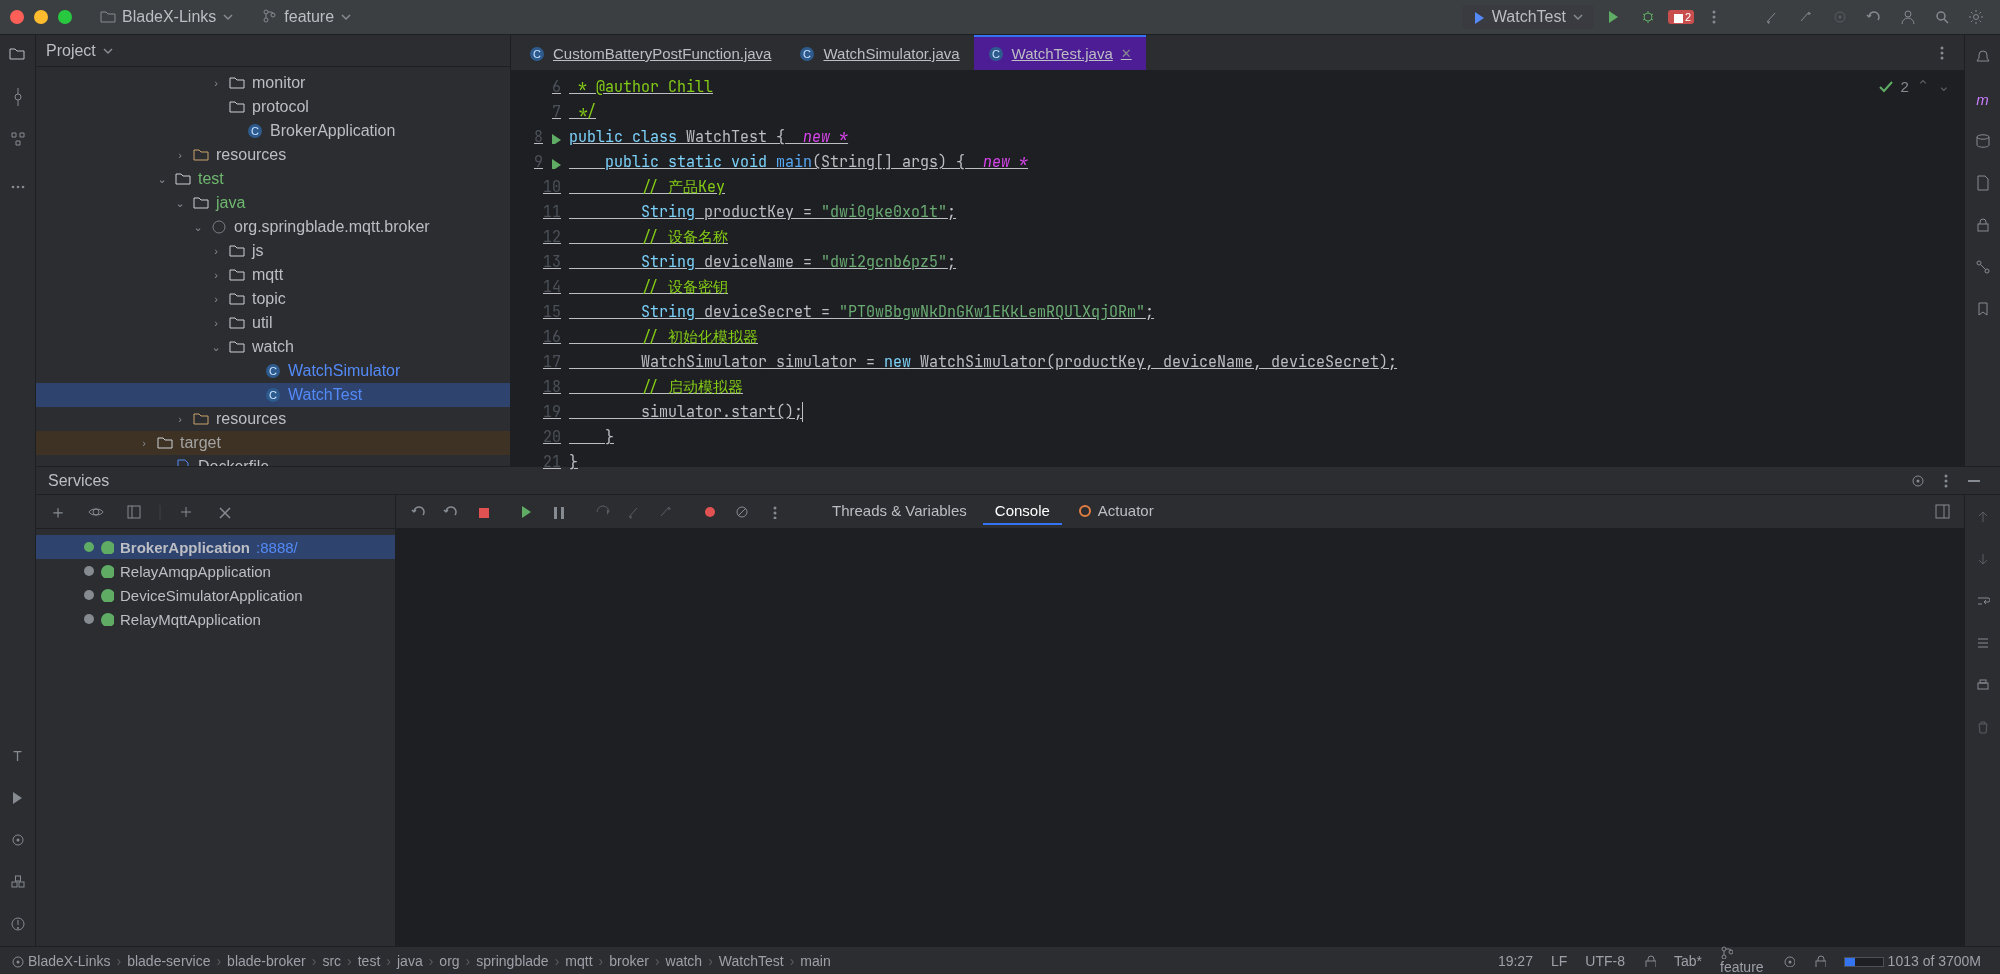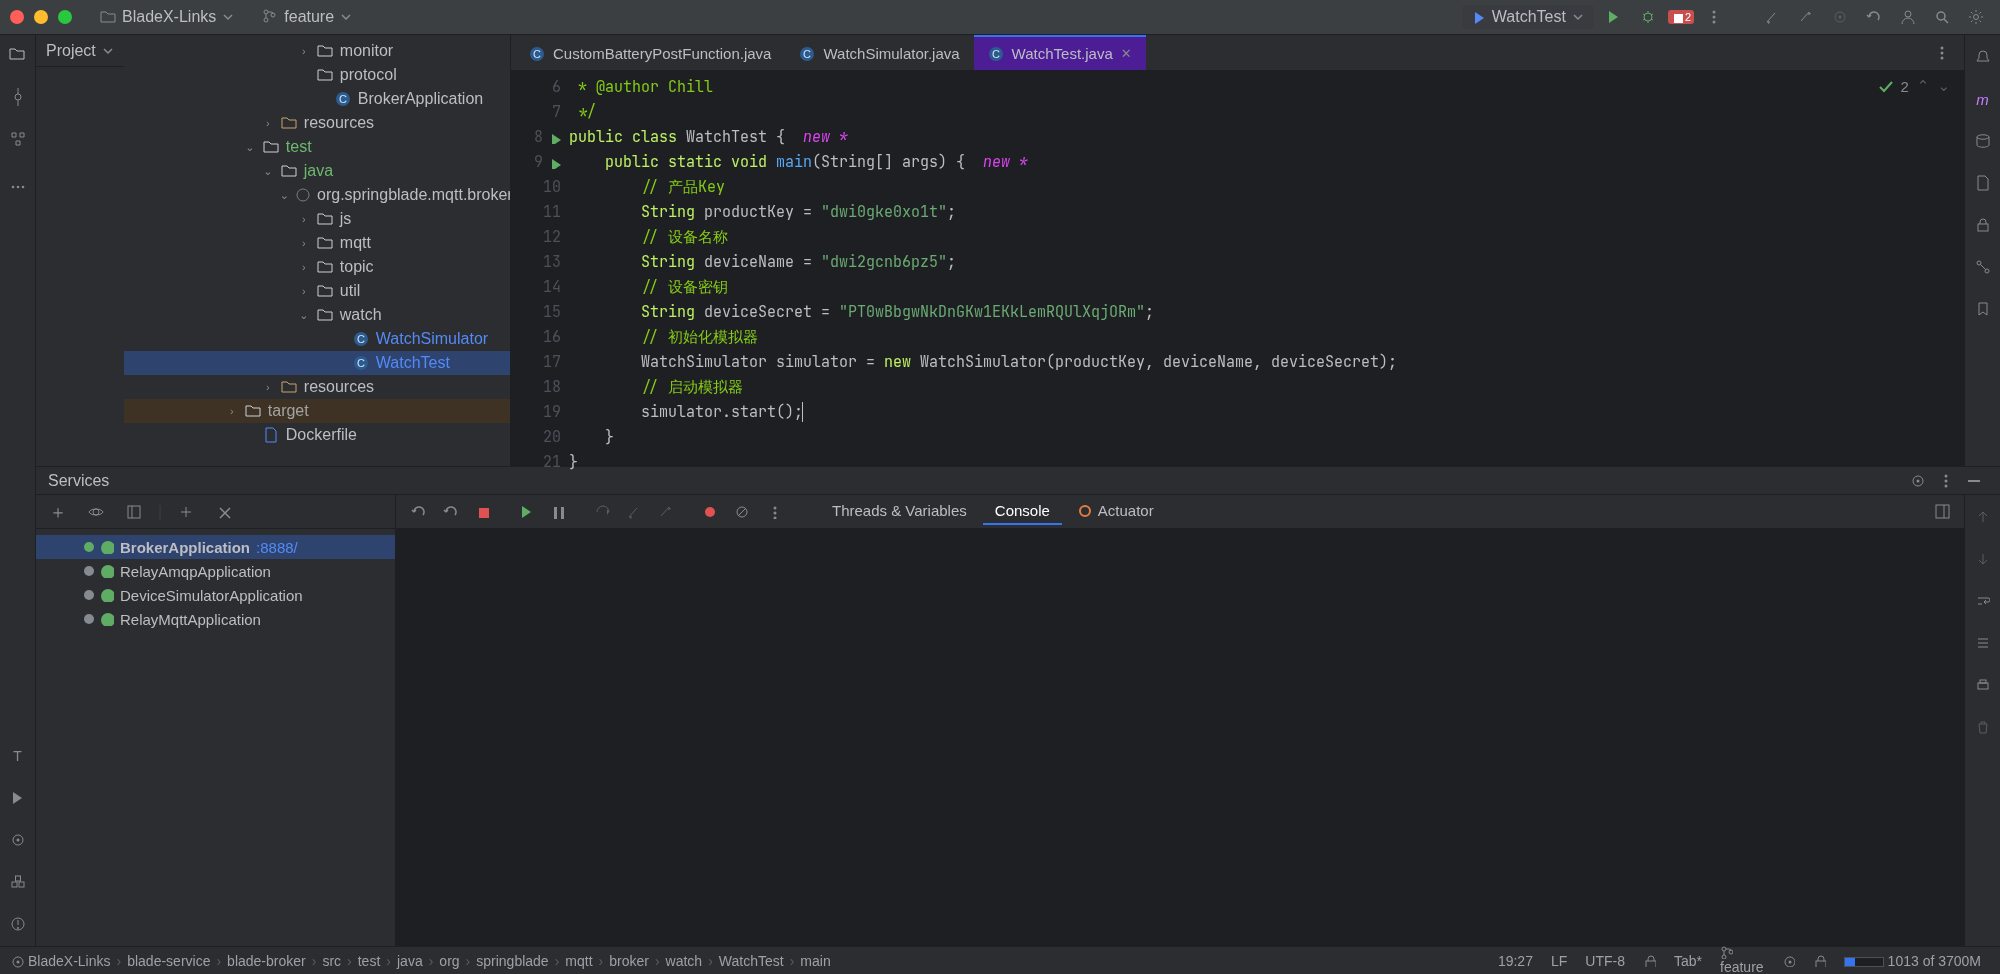--- a/index.html
+++ b/index.html
@@ -33,21 +33,21 @@
   flex: 1; display: flex; min-height: 0;
 }
 .left-rail {
   width: 36px; background:#2b2d30; border-right:1px solid #1e1f22;
   display:flex; flex-direction:column; align-items:center; padding-top:6px; gap:14px;
 }
 .left-rail .spacer { flex:1; }
 
 .project-panel {
   width: 475px; background:#2b2d30; border-right:1px solid #1e1f22;
-  display:flex; flex-direction:row;
+  display:flex; flex-direction:column;
 }
 .panel-header {
   height:32px; display:flex; align-items:center; padding:0 10px; gap:6px;
   border-bottom:1px solid #1e1f22; font-weight:500;
 }
 .tree {
   flex:1; overflow:auto; padding-top:4px; font-size:16px;
 }
 .tree-row {
   display:flex; align-items:center; height:24px; gap:6px; white-space:nowrap;
@@ -57,21 +57,21 @@
 .tree-label {}
 .chev { width:12px; text-align:center; font-size:11px; color:#868a91; }
 .ico { width:18px; height:18px; display:flex; align-items:center; justify-content:center; }
 .ico-folder { color:#ced0d6; }
 .ico-pkg { color:#7a7e85; }
 .blue-text { color:#548af7; }
 .orange-text { color:#a3a3a3; }
 .test-txt { color:#6fb76f; }
 
 
-.editor-area { flex:1; display:flex; flex-direction:column; min-width:0; }
+.editor-area { flex:1; display:flex; flex-direction:column; min-width:0;text-decoration:underline; }
 .editor-tabs {
   height:36px; display:flex; align-items:stretch; border-bottom:1px solid #1e1f22;
   background:#2b2d30; padding-left:4px;
 }
 .etab {
   display:flex; align-items:center; gap:8px; padding:0 14px; font-size:15px;
   border-top:2px solid transparent;
 }
 .etab.active { background:#4c1d95; border-top:2px solid #3574f0; }
 .etab-close { color:#868a91; font-size:13px; }
@@ -83,21 +83,21 @@
   width:58px; text-align:right; padding:4px 8px 4px 0; color:#4b5059;
   font-family:"JetBrains Mono",Menlo,Consolas,monospace; font-size:15px; line-height:25px;
   user-select:none;
 }
 .gutter-row { display:flex; justify-content:flex-end; align-items:center; gap:6px; height:25px;}
 .run-gut { color:#5fad65; }
 .code {
   flex:1; padding:4px 0; font-family:"JetBrains Mono",Menlo,Consolas,monospace;
   font-size:15px; line-height:25px; white-space:pre;
 }
-.kw { color:#bef264;text-align:right; } .str { color:#6aab73; } .cmt { color:#84cc16; } .hint { color:#d946ef; font-style:italic; }
+.kw { color:#7dd3fc;text-align:right; } .str { color:#6aab73; } .cmt { color:#84cc16; } .hint { color:#d946ef; font-style:italic; }
 .decl { color:#56a8f5; }
 .caret { border-left:1px solid #bcbec4; margin-left:-1px; }
 
 .right-rail { width:36px; background:#2b2d30; border-left:1px solid #1e1f22;
   display:flex; flex-direction:column; align-items:center; padding-top:8px; gap:14px; }
 
 
 .services {
   height:480px; border-top:1px solid #1e1f22; background:#2b2d30;
   display:flex; flex-direction:column;

